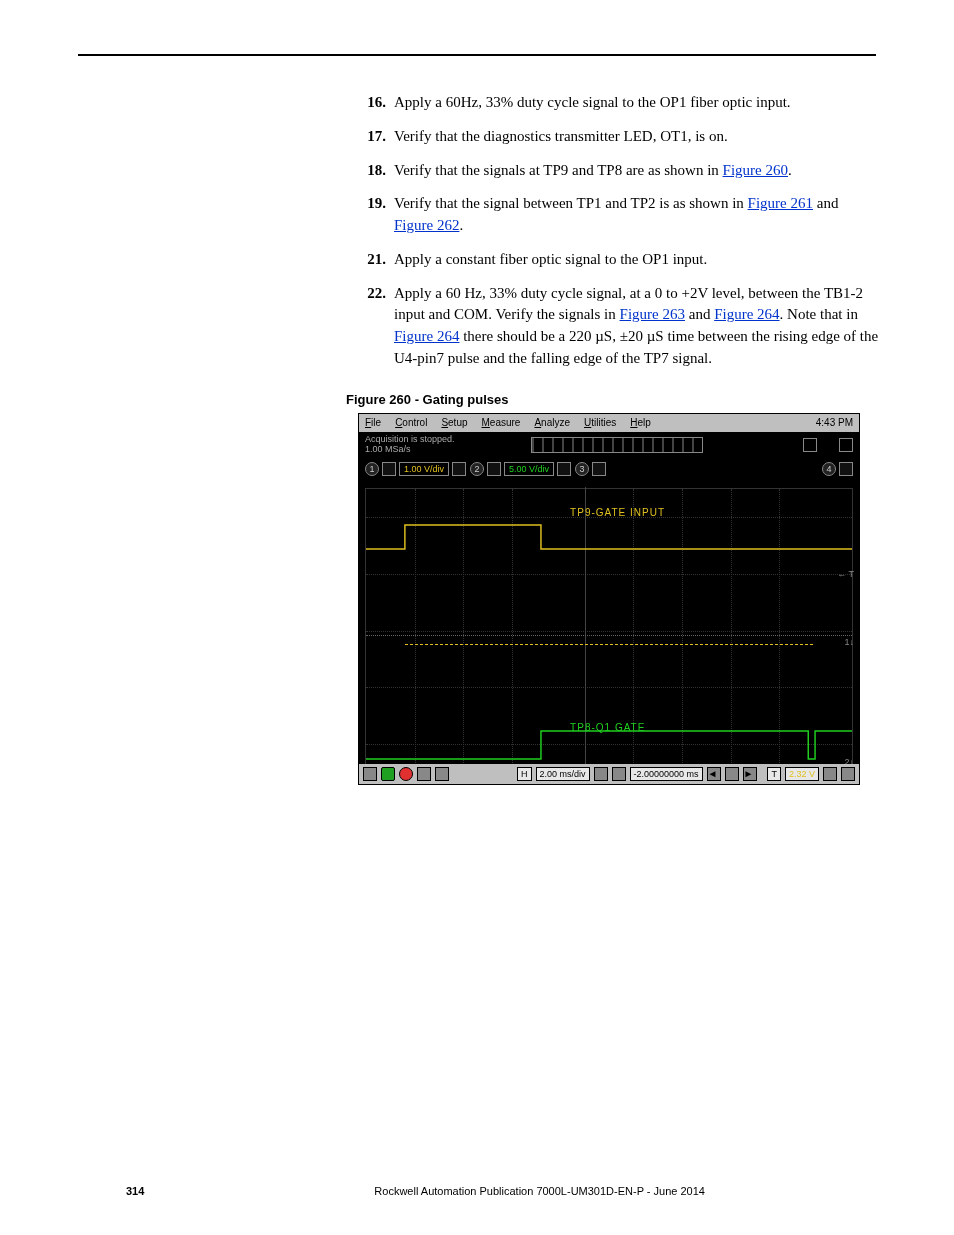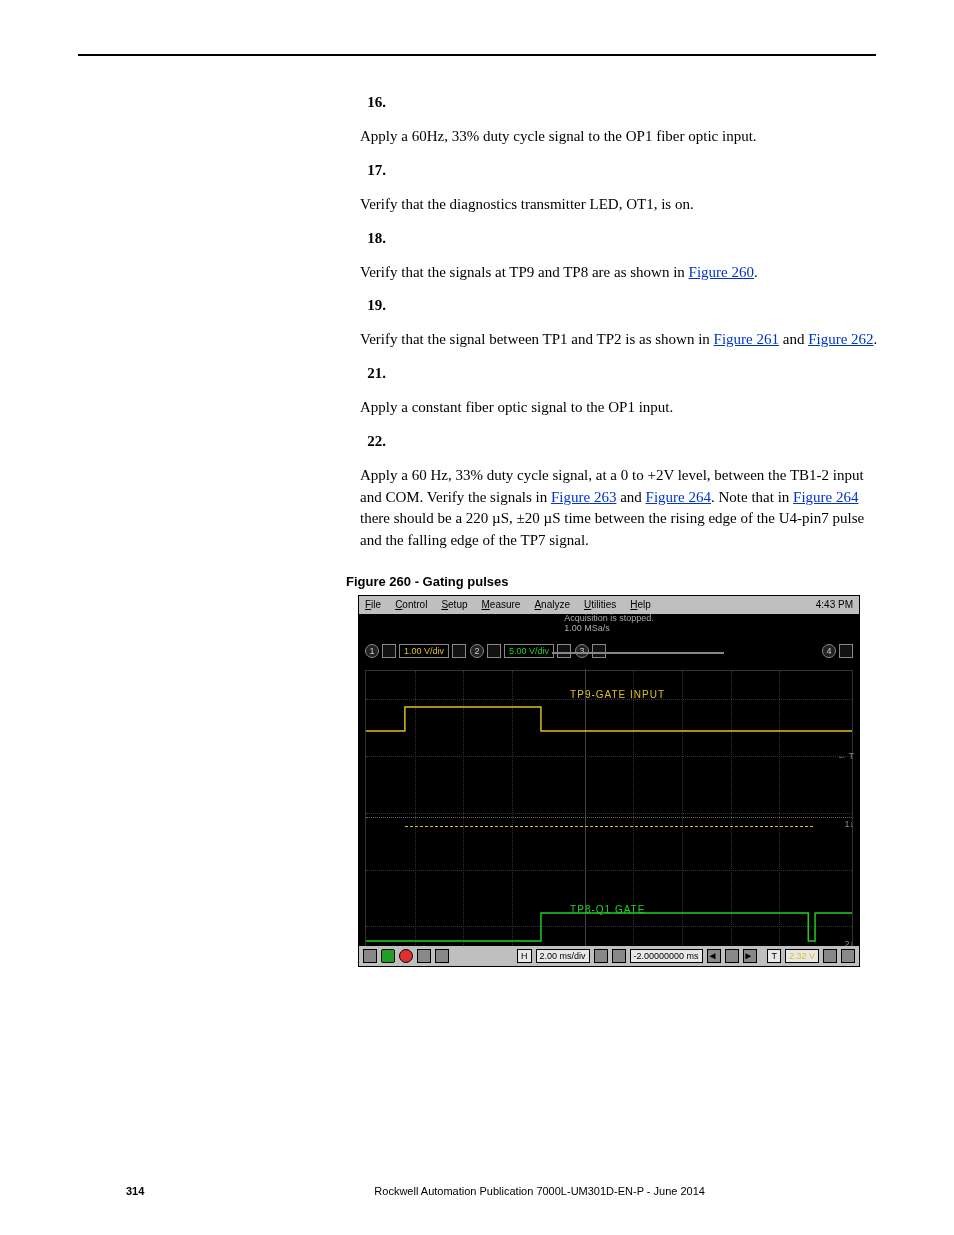--- a/index.html
+++ b/index.html
@@ -17,21 +17,21 @@
     align-items: baseline;
     gap: 18px;
     font-family: Arial, Helvetica, sans-serif;
     font-size: 12px;
     margin-bottom: 6px;
   }
   .running-head .chapter { font-weight: 700; }
   .running-head .title { font-weight: 400; }
   .hr { height: 2px; background: #000; margin-bottom: 36px; }
   .content { margin-left: 282px; width: 520px; }
-  .step { display: flex; margin-bottom: 12px; font-size: 15px; line-height: 1.45; flex-direction: column; }
+  .step { display: flex; margin-bottom: 12px; font-size: 15px; line-height: 1.45; }
   .step .num { width: 34px; flex: 0 0 34px; text-align: right; padding-right: 8px; font-weight: 700; }
   .step .txt { flex: 1; }
   .fig-link { color: #0033cc; text-decoration: underline; }
   .figure-caption {
     font-family: Arial, Helvetica, sans-serif;
     font-weight: 700;
     font-size: 13px;
     margin: 22px 0 6px -14px;
   }
   
@@ -58,21 +58,20 @@
   .scope-menu .time { margin-left: auto; }
   .scope-status {
     height: 26px;
     background: #000;
     color: #ddd;
     display: flex;
     align-items: center;
     padding: 0 6px;
     gap: 18px;
     position: relative;
-    flex-direction: column;
   }
   .scope-status .acq { color: #aaa; line-height: 1.1; font-size: 9px; }
   .scope-status .wavy {
     height: 16px; width: 172px; border: 1px solid #888; margin-left: 58px;
     background: repeating-linear-gradient(90deg, #444 0 2px, #000 2px 10px);
   }
   .scope-status .box { width: 14px; height: 14px; border: 1px solid #888; margin-left: auto; }
   .scope-status .box2 { width: 14px; height: 14px; border: 1px solid #888; margin-left: 4px; }
   .ch-bar {
     height: 22px; background: #000; display: flex; align-items: center; gap: 4px; padding: 0 6px;

